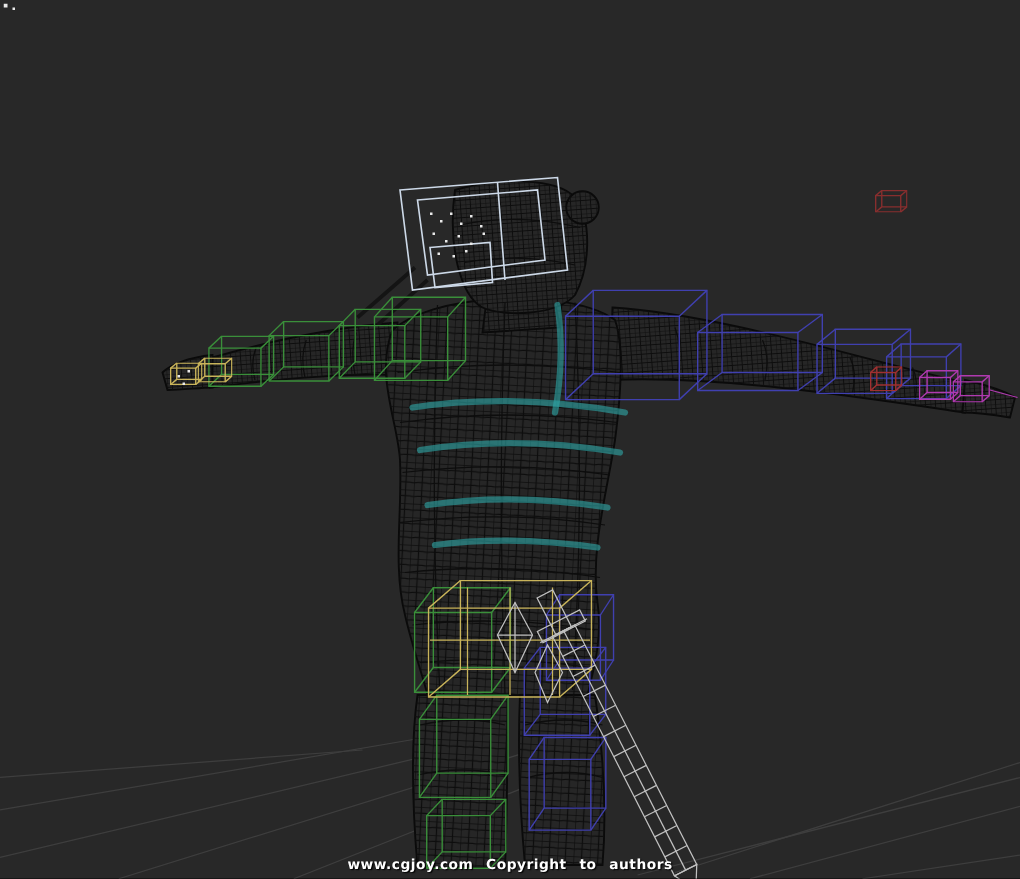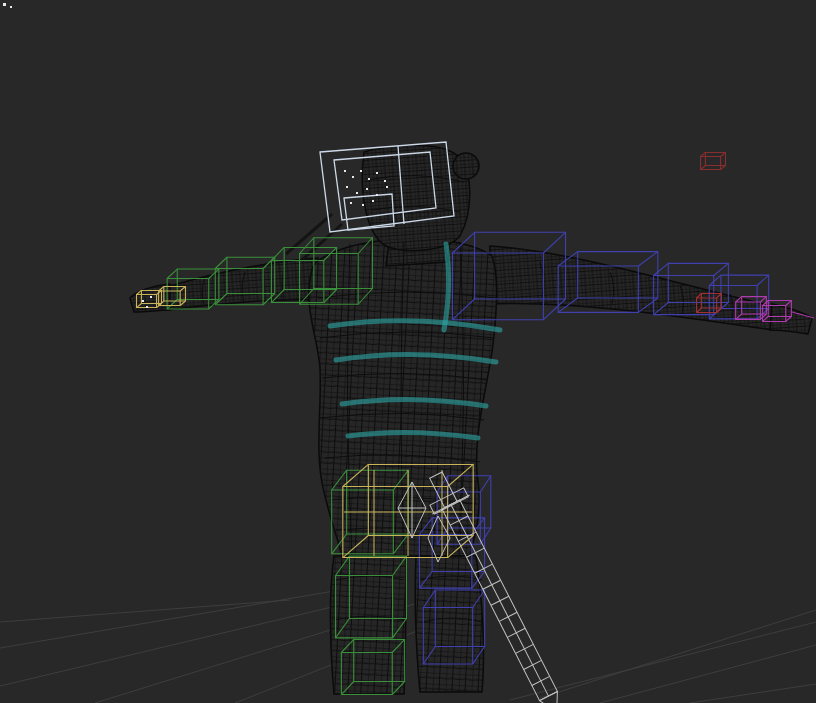--- a/index.html
+++ b/index.html
@@ -242,13 +242,14 @@
         <rect class="speck" x="366" y="188" width="2" height="2"></rect>
         <rect class="speck" x="376" y="194" width="2" height="2"></rect>
         <rect class="speck" x="386" y="186" width="2" height="2"></rect>
         <rect class="speck" x="350" y="202" width="2" height="2"></rect>
         <rect class="speck" x="362" y="204" width="2" height="2"></rect>
         <rect class="speck" x="372" y="200" width="2" height="2"></rect>
       </g>
     </g>
   </svg>
 
+  <div id="watermark">www.cgjoy.com Copyright to authors</div>
 </div>
 
 </body></html>

